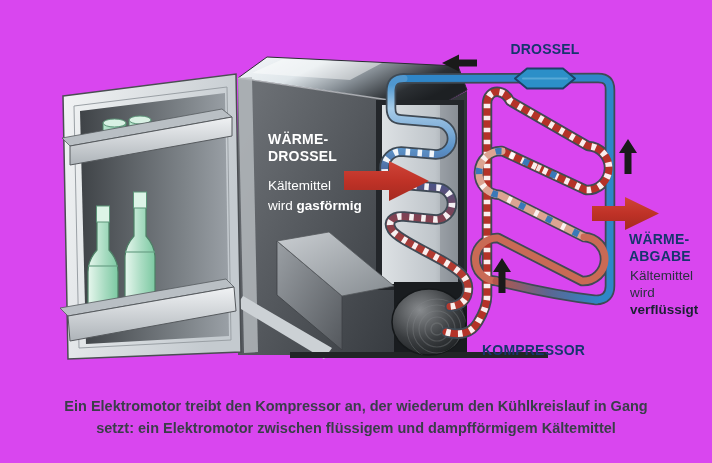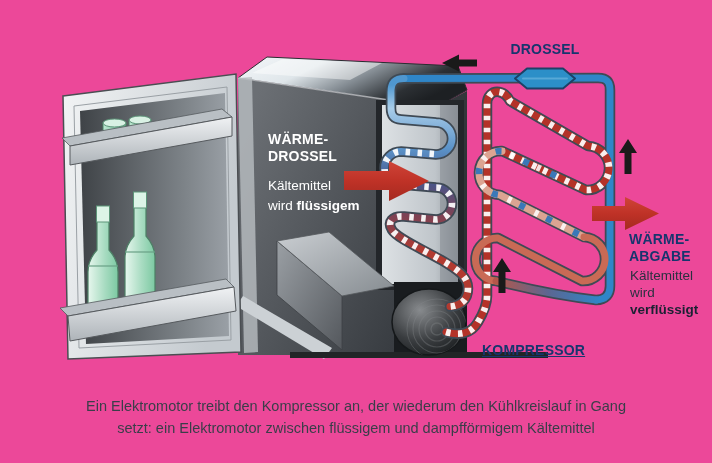--- a/index.html
+++ b/index.html
@@ -1,26 +1,26 @@
 <!DOCTYPE html>
 <html><head>
 <meta charset="utf-8">
 <style>
   html,body{margin:0;padding:0;background:#fff;}
-  .stage{position:relative;width:712px;height:463px;background:#ec4899;overflow:hidden;
+  .stage{position:relative;width:712px;height:463px;background:#d946ef;overflow:hidden;
          font-family:"Liberation Sans",sans-serif;}
   .stage svg{position:absolute;left:0;top:0;}
   .lbl{position:absolute;white-space:nowrap;}
   .lbl-head-white{color:#ffffff;font-weight:bold;font-size:14px;line-height:16.5px;letter-spacing:.2px;}
   .lbl-body-white{color:#ffffff;font-size:13.5px;line-height:20px;}
   .lbl-head-navy{color:#17356e;font-weight:bold;font-size:14px;line-height:16.5px;letter-spacing:.2px;}
   .lbl-body-dark{color:#2b3040;font-size:13.5px;line-height:17px;}
   .lbl-body-dark b{color:#1b2133;}
   .caption{position:absolute;left:0;top:396px;width:712px;text-align:center;
-           font-weight:normal;font-size:14.5px;line-height:21.5px;color:#3a3e49;}
+           font-weight:bold;font-size:14.5px;line-height:21.5px;color:#3a3e49;}
 </style>
 </head>
 <body>
 
 <div class="stage">
 <svg width="712" height="463" viewBox="0 0 712 463">
   <defs>
     <linearGradient id="gTop" x1="0" y1="0" x2="1" y2="0.45">
       <stop offset="0" stop-color="#f5f8fa"></stop>
           <stop offset="0.35" stop-color="#dfe6ea"></stop>
@@ -220,25 +220,25 @@
 
   <div class="lbl lbl-head-white" style="left:268px;top:131px;">
     <div>WÄRME-</div>
     <div>DROSSEL</div>
   </div>
 
   <div class="lbl lbl-body-white" style="left:268px;top:176px;">
     <div>Kältemittel</div>
     <div>
       <span>wird</span>
-      <b>flüssigem</b>
+      <b>gasförmig</b>
     </div>
   </div>
 
-  <div class="lbl lbl-head-navy" style="left:482px;top:342px;text-decoration:underline;">KOMPRESSOR</div>
+  <div class="lbl lbl-head-navy" style="left:482px;top:342px;">KOMPRESSOR</div>
 
   <div class="lbl lbl-head-navy" style="left:629px;top:231px;">
     <div>WÄRME-</div>
     <div>ABGABE</div>
   </div>
 
   <div class="lbl lbl-body-dark" style="left:630px;top:267px;">
     <div>Kältemittel</div>
     <div>wird</div>
     <div><b>verflüssigt</b></div>

